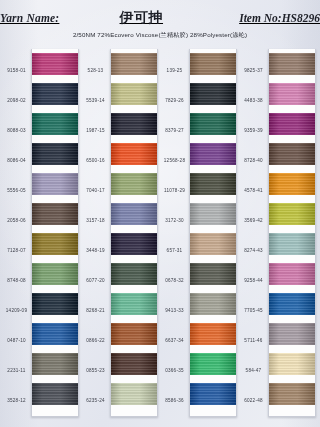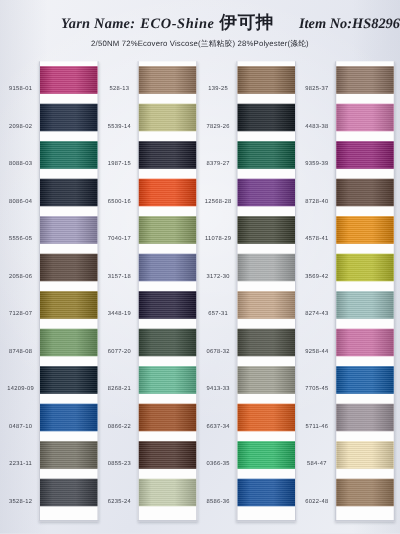--- a/index.html
+++ b/index.html
@@ -35,24 +35,25 @@
   }
 
   .header {
     position: relative;
     padding-top: 9px;
     text-align: center;
   }
 
   .title-line {
     display: flex;
-    justify-content: flex-end;
+    justify-content: space-between;
     align-items: baseline;
     gap: 4px;
     white-space: nowrap;
+    text-decoration: underline;
   }
 
   .t-label {
     font-family: "Liberation Serif", serif;
     font-style: italic;
     font-weight: bold;
     font-size: 11.5px;
     color: #23252e;
     letter-spacing: 0.2px;
   }
@@ -180,21 +181,20 @@
 </style>
 </head>
 <body>
 
 <div class="card">
   <div class="paper-shade"></div>
 
   <div class="header">
     <div class="title-line">
       <span class="t-label">Yarn Name:</span>
-      <span class="t-value">ECO-Shine</span>
       <span class="t-cn">伊可抻</span>
       <span class="t-item">Item No:HS8296</span>
     </div>
     <div class="subtitle">2/50NM 72%Ecovero Viscose(兰精粘胶) 28%Polyester(涤纶)</div>
   </div>
 
   <div class="grid">
       <div class="column">
         <div class="labels">
           <div class="cell">

